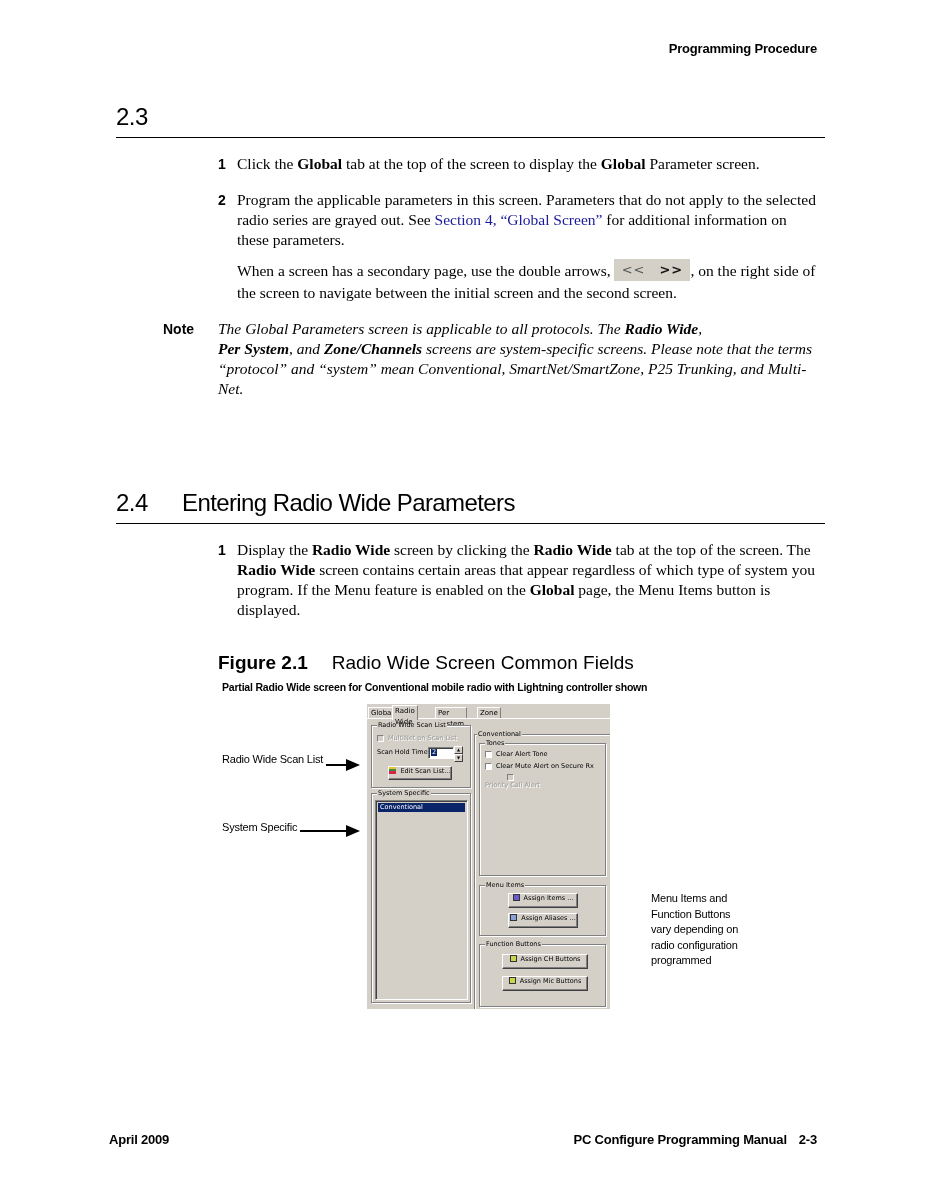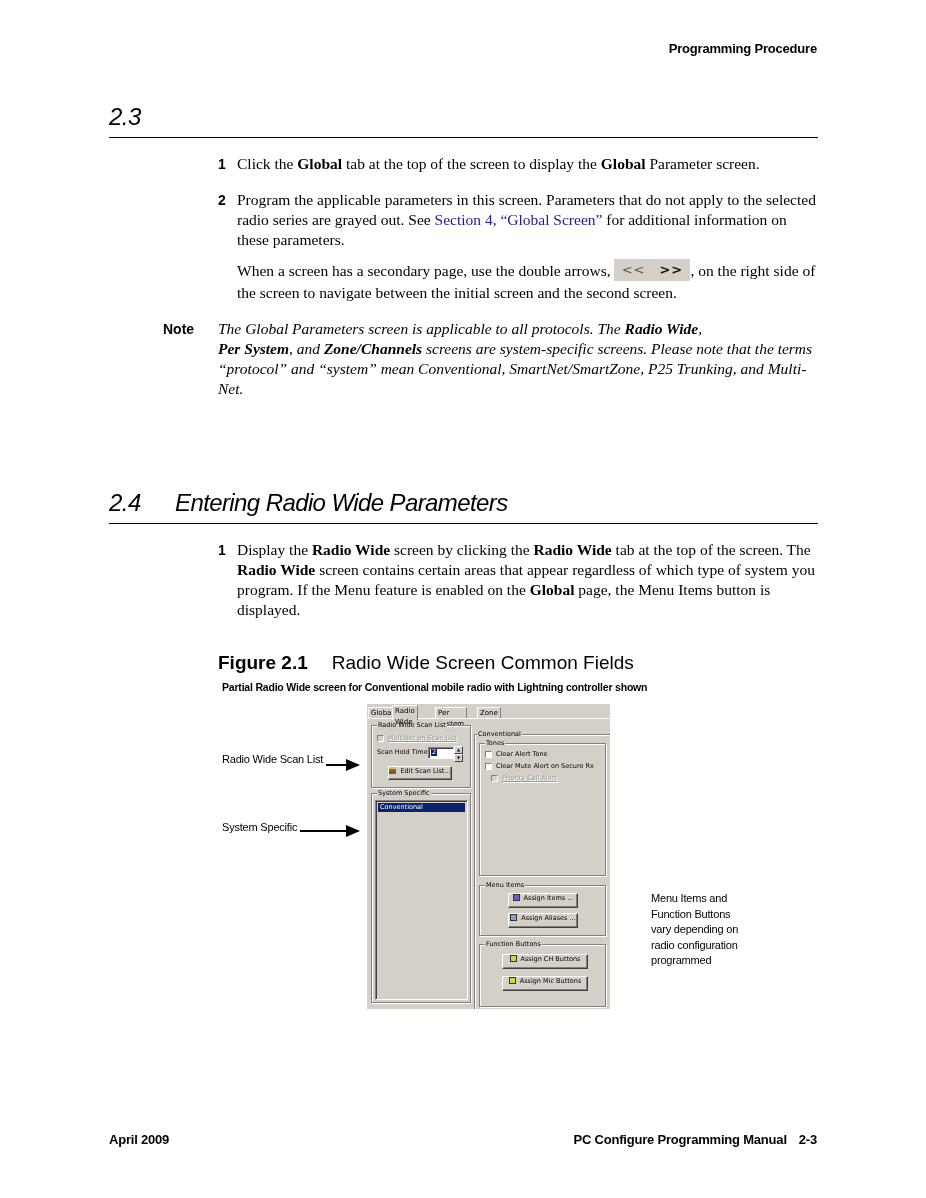--- a/index.html
+++ b/index.html
@@ -2,21 +2,21 @@
 <html><head>
 <meta charset="utf-8">
 <style>
   html, body { margin:0; padding:0; background:#ffffff; }
   body { width:926px; height:1198px; position:relative; overflow:hidden; color:#000; }
   .abs { position:absolute; }
   .sans { font-family:"Liberation Sans", sans-serif; }
 
   .running-head { top:41px; right:109px; font-size:13px; font-weight:bold; letter-spacing:-0.2px; }
 
-  .sec-head { left:109px; width:709px; border-bottom:1px solid #000; height:34px;font-style:italic; }
+  .sec-head { left:116px; width:709px; border-bottom:1px solid #000; height:34px; }
   .sec-num { position:absolute; left:0; top:0; font-size:24px; font-family:"Liberation Sans", sans-serif; letter-spacing:-0.5px; }
   .sec-title { position:absolute; left:66px; top:0; font-size:24px; font-family:"Liberation Sans", sans-serif; letter-spacing:-0.6px; }
 
   .step { left:218px; width:600px; font-family:"Liberation Serif", serif; font-size:15.5px; line-height:20px; }
   .step .n { position:absolute; left:0; top:0; font-family:"Liberation Sans", sans-serif; font-weight:bold; font-size:14px; }
   .step .t { margin-left:19px; display:block; }
   b { font-weight:bold; }
   .xref { color:#1a1a9a; }
 
   .para { left:237px; width:580px; font-family:"Liberation Serif", serif; font-size:15.5px; line-height:20px; }
@@ -41,21 +41,21 @@
   
   .dlg { left:367px; top:704px; width:243px; height:305px; background:#d4d0c8; font-family:"DejaVu Sans", sans-serif; font-size:7px; color:#000; overflow:hidden; }
   .tabs { position:absolute; left:1px; top:2px; height:13px; }
   .tab { position:absolute; top:1px; height:11px; line-height:11px; padding:0 2px; border:1px solid #fff; border-right-color:#808080; border-bottom:none; background:#d4d0c8; }
   .tab.active { top:-1px; height:14px; z-index:2; }
   .tab-line { position:absolute; left:0; right:0; top:14px; border-top:1px solid #fff; }
   .group { position:absolute; border:1px solid #808080; box-shadow:inset 1px 1px 0 #fff, 1px 1px 0 #fff; }
   .group-label { position:absolute; top:-5px; left:5px; background:#d4d0c8; padding:0 1px; font-size:6.5px; line-height:8px; white-space:nowrap; }
   .chk { position:absolute; display:flex; align-items:center; white-space:nowrap; font-size:6.5px; }
   .chk .box { width:7px; height:7px; background:#fff; border:1px solid #808080; border-right-color:#fff; border-bottom-color:#fff; margin-right:4px; box-sizing:border-box; }
-  .chk.disabled { color:#9a9a9a; text-shadow:1px 1px 0 #fff;text-decoration:underline; }
+  .chk.disabled { color:#9a9a9a; text-shadow:1px 1px 0 #fff; }
   .chk.disabled .box { background:#d4d0c8; }
   .btn { position:absolute; background:#d4d0c8; border:1px solid #fff; border-right-color:#404040; border-bottom-color:#404040; box-shadow:inset -1px -1px 0 #808080; display:flex; align-items:flex-start; justify-content:center; font-size:6.5px; white-space:nowrap; box-sizing:border-box; }
   .btn .ico { width:7px; height:7px; margin-right:4px; display:inline-block; }
   .listbox { position:absolute; background:#d4d0c8; border:1px solid #808080; border-right-color:#fff; border-bottom-color:#fff; box-shadow:inset 1px 1px 0 #404040; }
   .list-sel { position:absolute; left:2px; right:2px; top:2px; height:9px; background:#0a246a; color:#fff; font-size:6.5px; line-height:9px; padding-left:2px; }
   .spin-input { position:absolute; background:#fff; border:1px solid #808080; border-right-color:#fff; border-bottom-color:#fff; box-shadow:inset 1px 1px 0 #404040; }
   .spin-val { position:absolute; left:2px; top:1px; width:6px; height:7px; background:#0a246a; color:#fff; font-size:6.5px; line-height:7px; text-align:center; }
   .spin { position:absolute; width:9px; height:14px; }
   .spin div { height:6px; background:#d4d0c8; border:1px solid #fff; border-right-color:#404040; border-bottom-color:#404040; font-size:4px; line-height:5px; text-align:center; }
 
@@ -154,21 +154,21 @@
     <div class="group" style="left:4px; top:8px; width:125px; height:131px;">
       <span class="group-label">Tones</span>
       <div class="chk" style="left:5px; top:6px;">
         <span class="box"></span>
           <span>Clear Alert Tone</span>
       </div>
       <div class="chk" style="left:5px; top:18px;">
         <span class="box"></span>
           <span>Clear Mute Alert on Secure Rx</span>
       </div>
-      <div class="chk disabled" style="left:11px; top:30px;">
+      <div class="chk disabled" style="left:5px; top:30px;flex-direction:column;">
         <span class="box"></span>
           <span>Priority Call Alert</span>
       </div>
     </div>
 
     <div class="group" style="left:4px; top:150px; width:125px; height:49px;">
       <span class="group-label">Menu Items</span>
       <div class="btn" style="left:28px; top:7px; width:70px; height:15px;">
         <span class="ico" style="background:#6a5acd; border:1px solid #333; box-sizing:border-box;"></span>
           <span>Assign Items ...</span>

